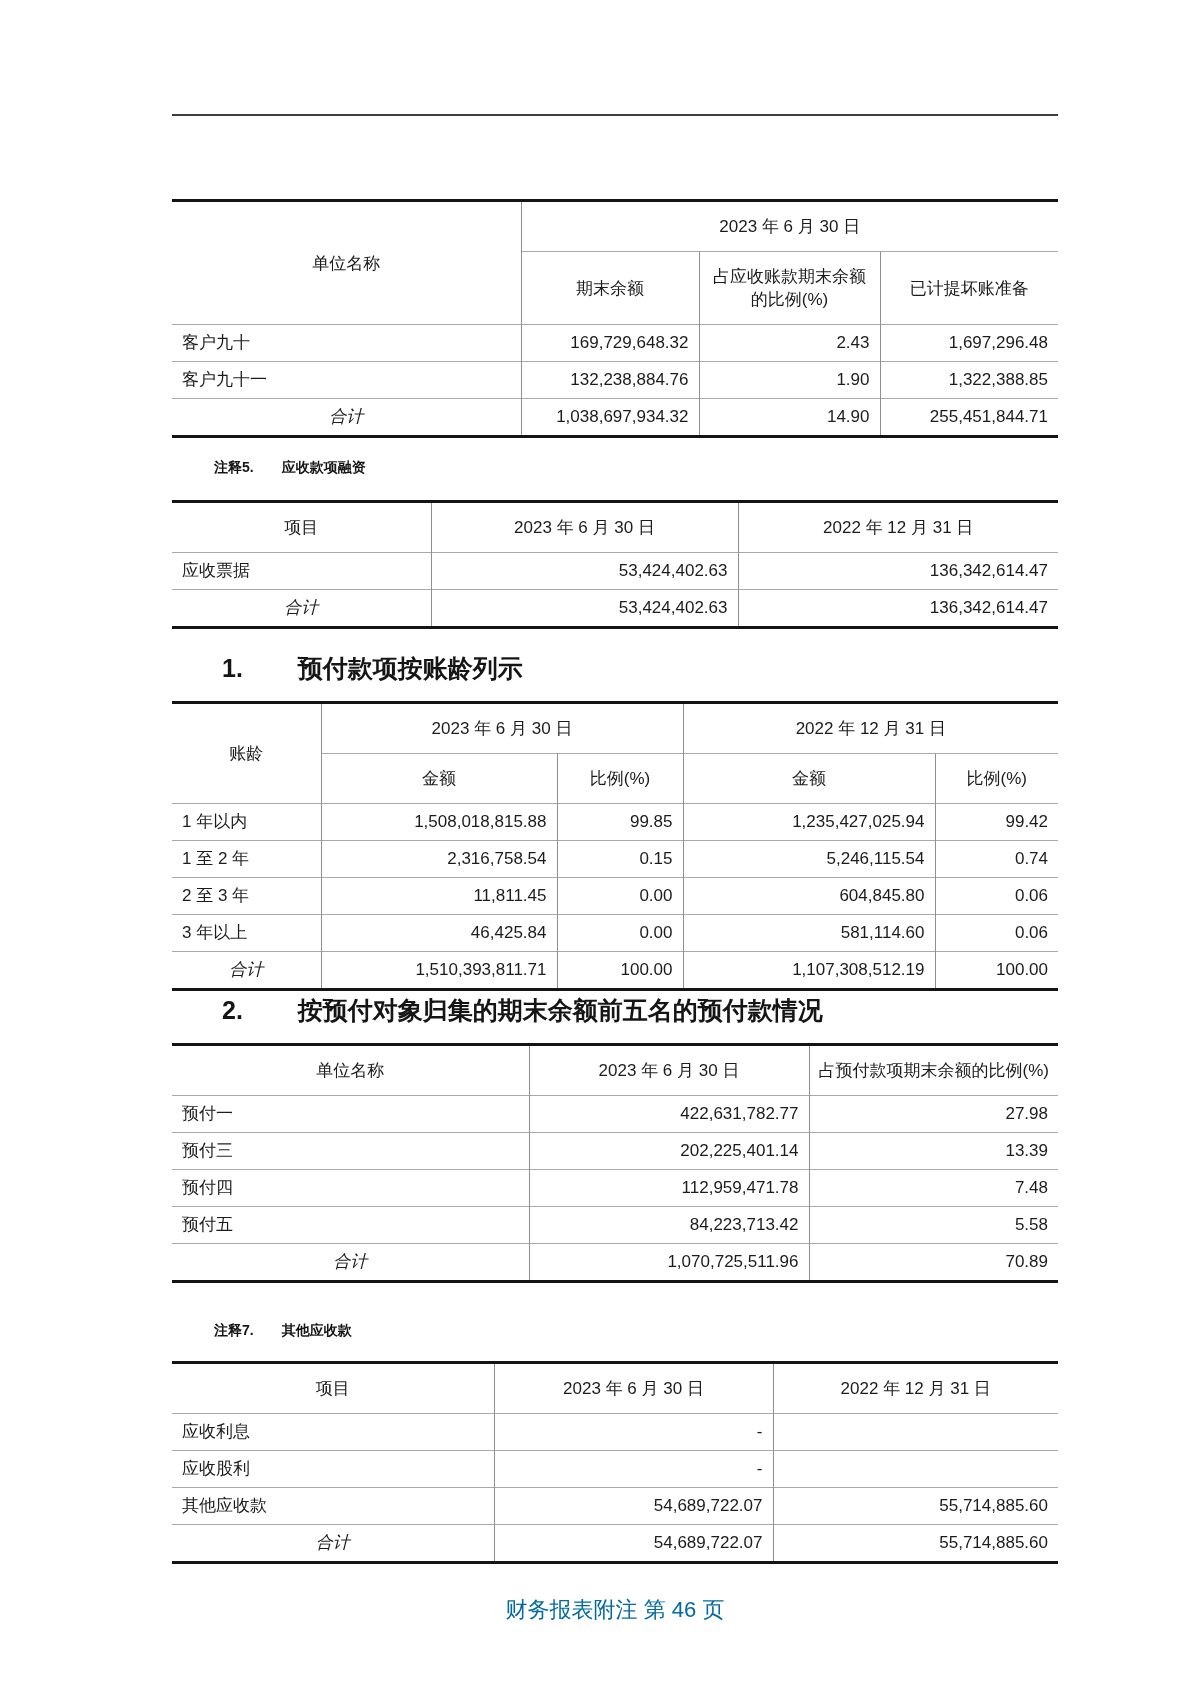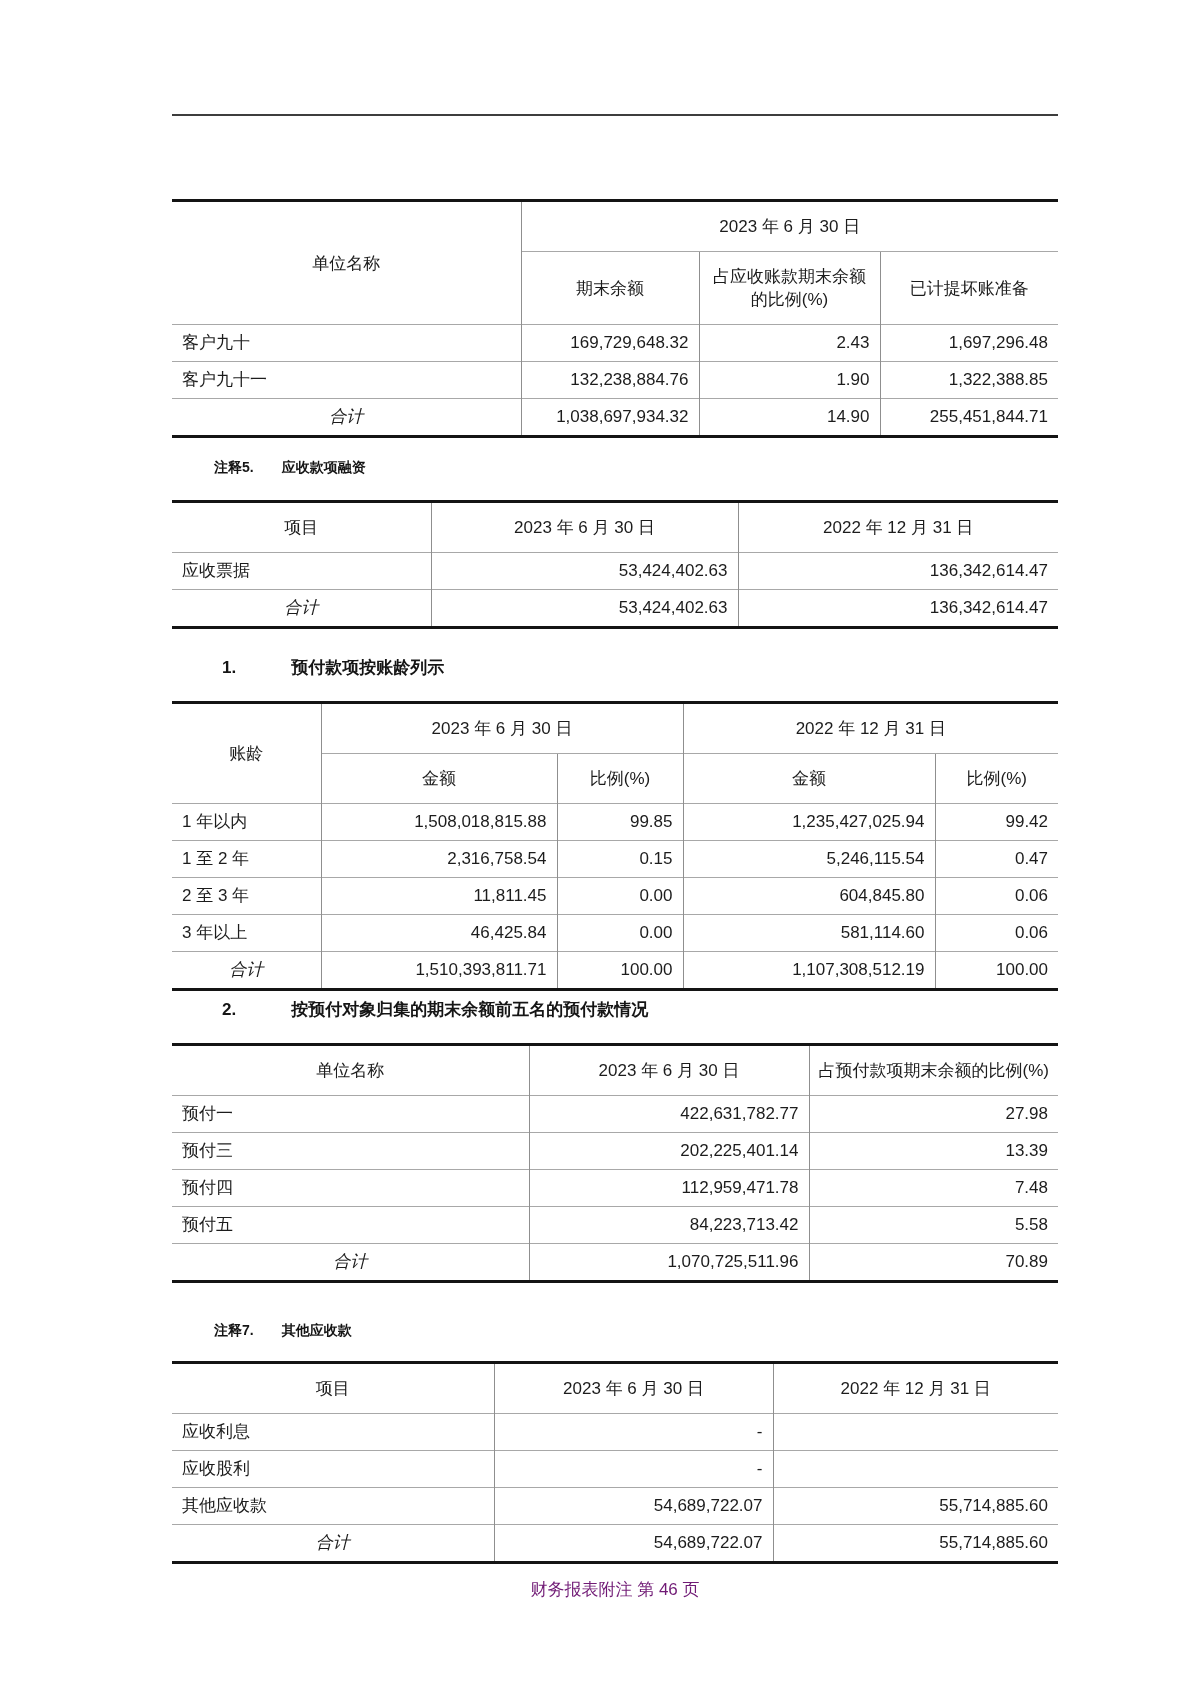--- a/index.html
+++ b/index.html
@@ -48,43 +48,43 @@
   .note-heading {
     padding-left:42px;
     font-size:14px;
     font-weight:bold;
     line-height:26px;
     color:#151515;
   }
   .note-heading .title { margin-left:28px; }
   .sub-heading {
     padding-left:50px;
-    font-size:17px;
+    font-size:25px;
     font-weight:bold;
     line-height:26px;
     color:#151515;
   }
   .sub-heading .title { margin-left:55px; }
 
   #t1 { margin-top:83px; }
   #h-note5 { margin-top:16px; }
   #t2 { margin-top:20px; }
   #h-note6 { margin-top:22px; }
   #h-sub1 { margin-top:26px; }
   #t3 { margin-top:20px; }
   #h-sub2 { margin-top:6px; }
   #t4 { margin-top:20px; }
   #h-note7 { margin-top:34px; }
   #t5 { margin-top:18px; }
   .footer {
-    margin-top:14px;
+    margin-top:31px;
     width:886px;
     text-align:center;
-    font-size:17px;
-    color:#701a75;
+    font-size:22px;
+    color:#0369a1;
   }
 </style>
 </head>
 <body>
 
 <div class="page">
   <div class="content">
 
     <div class="top-rule"></div>
 
@@ -191,21 +191,21 @@
           <td class="num vl">1,508,018,815.88</td>
           <td class="num vl">99.85</td>
           <td class="num vl">1,235,427,025.94</td>
           <td class="num vl">99.42</td>
         </tr>
         <tr class="sep">
           <td class="lbl">1 至 2 年</td>
           <td class="num vl">2,316,758.54</td>
           <td class="num vl">0.15</td>
           <td class="num vl">5,246,115.54</td>
-          <td class="num vl">0.47</td>
+          <td class="num vl">0.74</td>
         </tr>
         <tr class="sep">
           <td class="lbl">2 至 3 年</td>
           <td class="num vl">11,811.45</td>
           <td class="num vl">0.00</td>
           <td class="num vl">604,845.80</td>
           <td class="num vl">0.06</td>
         </tr>
         <tr class="sep">
           <td class="lbl">3 年以上</td>

